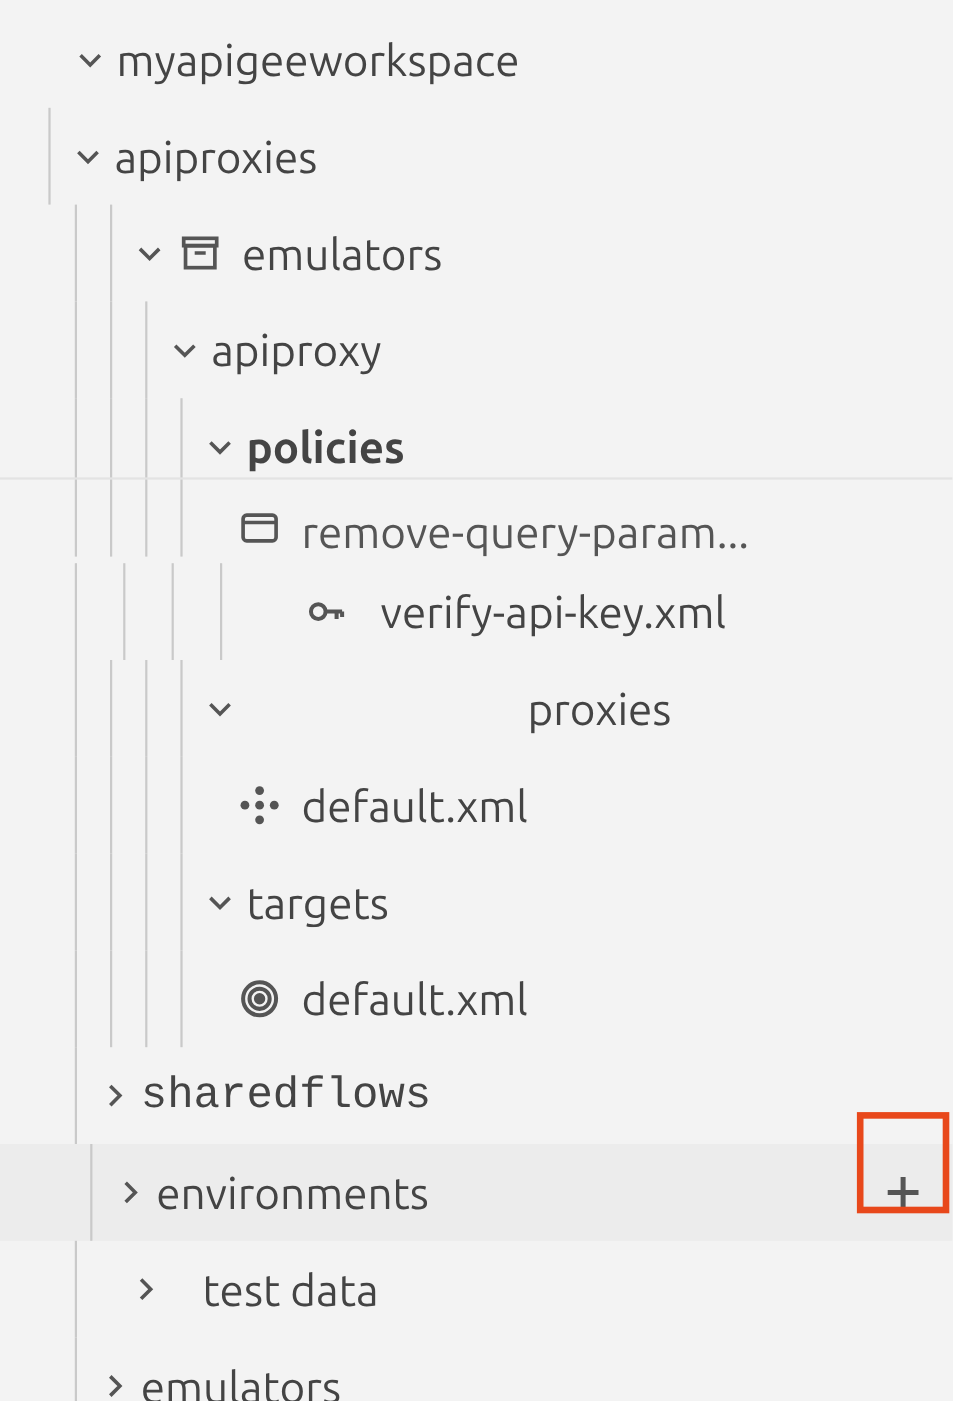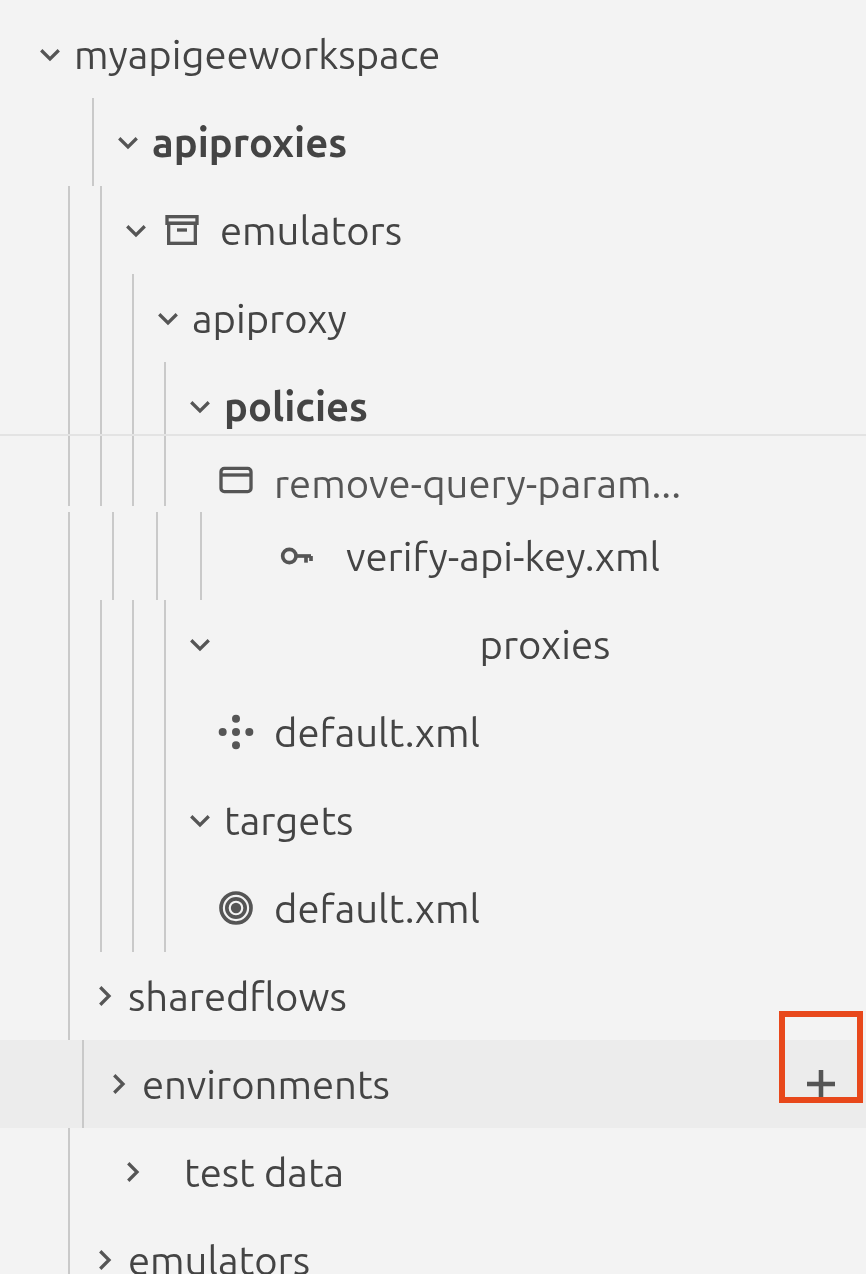--- a/index.html
+++ b/index.html
@@ -103,30 +103,30 @@
     top: 434px;
     height: 2px;
     background: #e3e3e3;
   }
 </style>
 </head>
 <body>
 
 <div class="tree">
 
-  <div class="row" style="padding-left:32px;">
+  <div class="row" style="padding-left:64px;">
     <span class="chev">
       <svg viewBox="0 0 24 24" fill="none" stroke="currentColor" stroke-width="2.6">
           <polyline points="5 9 12 16 19 9"></polyline>
         </svg>
     </span>
     <span class="label">myapigeeworkspace</span>
   </div>
 
-  <div class="row" style="padding-left:78px;font-weight:bold;">
+  <div class="row" style="padding-left:30px;">
     <span class="indent guide"></span>
     <span class="chev">
       <svg viewBox="0 0 24 24" fill="none" stroke="currentColor" stroke-width="2.6">
           <polyline points="5 9 12 16 19 9"></polyline>
         </svg>
     </span>
     <span class="label">apiproxies</span>
   </div>
 
   <div class="row" style="padding-left:54px;">
@@ -259,21 +259,21 @@
     <span class="ficon">
       <svg viewBox="0 0 24 24" fill="none" stroke="currentColor" stroke-width="2.2">
         <circle cx="12" cy="12" r="9"></circle>
         <circle cx="12" cy="12" r="5.5"></circle>
         <circle cx="12" cy="12" r="2" fill="currentColor"></circle>
       </svg>
     </span>
     <span class="label">default.xml</span>
   </div>
 
-  <div class="row" style="padding-left:54px;">
+  <div class="row" style="padding-left:54px;font-family:Liberation Mono, monospace;">
     <span class="indent guide"></span>
     <span class="chev">
       <svg viewBox="0 0 24 24" fill="none" stroke="currentColor" stroke-width="2.6">
           <polyline points="9 5 16 12 9 19"></polyline>
         </svg>
     </span>
     <span class="label">sharedflows</span>
   </div>
 
   <div class="row hover" style="padding-left:68px;">

